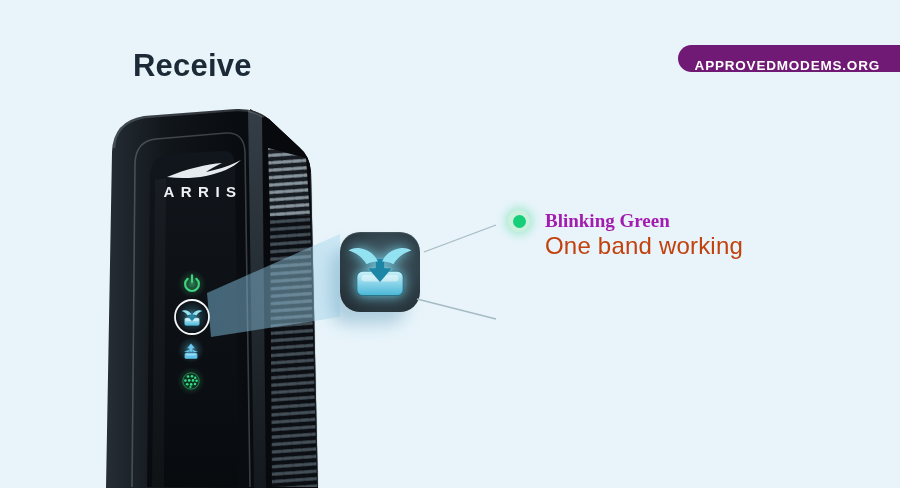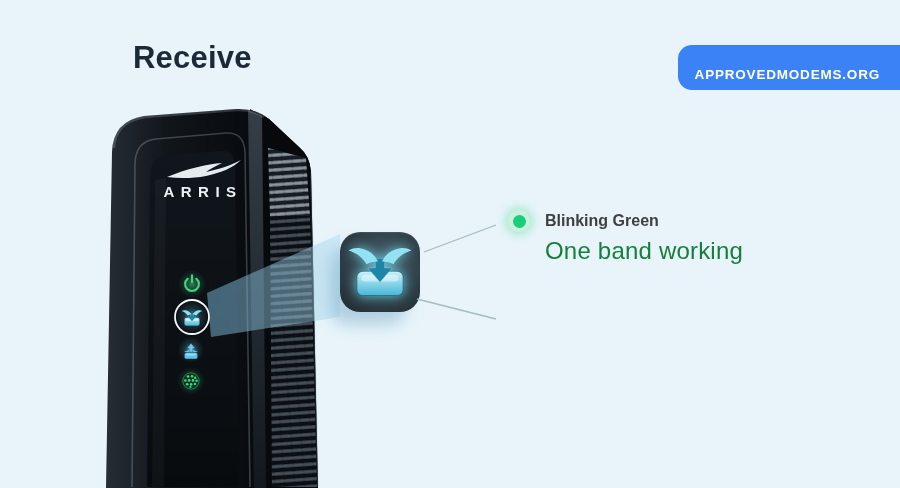--- a/index.html
+++ b/index.html
@@ -2,26 +2,26 @@
 <html><head>
 <meta charset="utf-8">
 <style>
   * { margin:0; padding:0; box-sizing:border-box; }
   body { background:#cfe3ee; font-family:"Liberation Sans", sans-serif; }
   .canvas {
     position:relative; width:900px; height:488px;
     background:#e8f4fa; overflow:hidden;
   }
   .page-title {
-    position:absolute; left:133px; top:40px;
+    position:absolute; left:133px; top:48px;
     font-size:31px; font-weight:700; color:#1b2a36; letter-spacing:0.2px;
   }
   .brand-badge {
-    position:absolute; right:0; top:45px; height:45px;
-    background:#3b82f6; border-radius:14px 0 0 14px;
+    position:absolute; right:0; top:45px; height:27px;
+    background:#701a75; border-radius:14px 0 0 14px;
     display:flex; align-items:center; padding:13px 20px 0 17px;
     color:#ffffff; font-size:13.5px; font-weight:700; letter-spacing:0.8px;
   }
   .scene-svg { position:absolute; left:0; top:0; }
   .zoom-icon {
     position:absolute; left:340px; top:232px; width:80px; height:80px;
     border-radius:20px;
     background:radial-gradient(circle at 55% 40%, #4a646f 0%, #344750 45%, #1f282e 100%);
     box-shadow:-12px 14px 16px -2px rgba(125,175,200,0.55),
                inset 0 1px 1px rgba(255,255,255,0.10);
@@ -33,22 +33,22 @@
   .dot-halo {
     width:22px; height:22px; border-radius:50%;
     display:flex; align-items:center; justify-content:center; flex:0 0 auto;
   }
   .dot-halo.green { background:#cbf1de; box-shadow:0 0 9px 3px rgba(48,214,136,0.35); }
   .dot-halo.blue  { background:#c8e7f7; box-shadow:0 0 9px 3px rgba(85,170,225,0.35); }
   .dot-core { width:13px; height:13px; border-radius:50%; }
   .dot-core.green { background:#17ce79; }
   .dot-core.blue  { background:#45a6dd; }
   .legend-text { margin-left:15px; }
-  .legend-label { font-size:16px; font-weight:700; color:#404040; line-height:22px; }
-  .legend-desc  { font-size:24px; font-weight:400; color:#15803d; margin-top:5px; letter-spacing:0.2px; }
+  .legend-label { font-size:19px; font-weight:700; color:#a21caf; line-height:22px;font-family:Liberation Serif, serif; }
+  .legend-desc  { font-size:24px; font-weight:400; color:#c2410c; letter-spacing:0.2px; }
 </style>
 </head>
 <body>
 
 <div class="canvas">
 
   <svg class="scene-svg" width="900" height="488" viewBox="0 0 900 488">
     <defs>
       <linearGradient id="bodyGrad" x1="0" y1="0" x2="1" y2="0">
         <stop offset="0" stop-color="#262d35"></stop>

